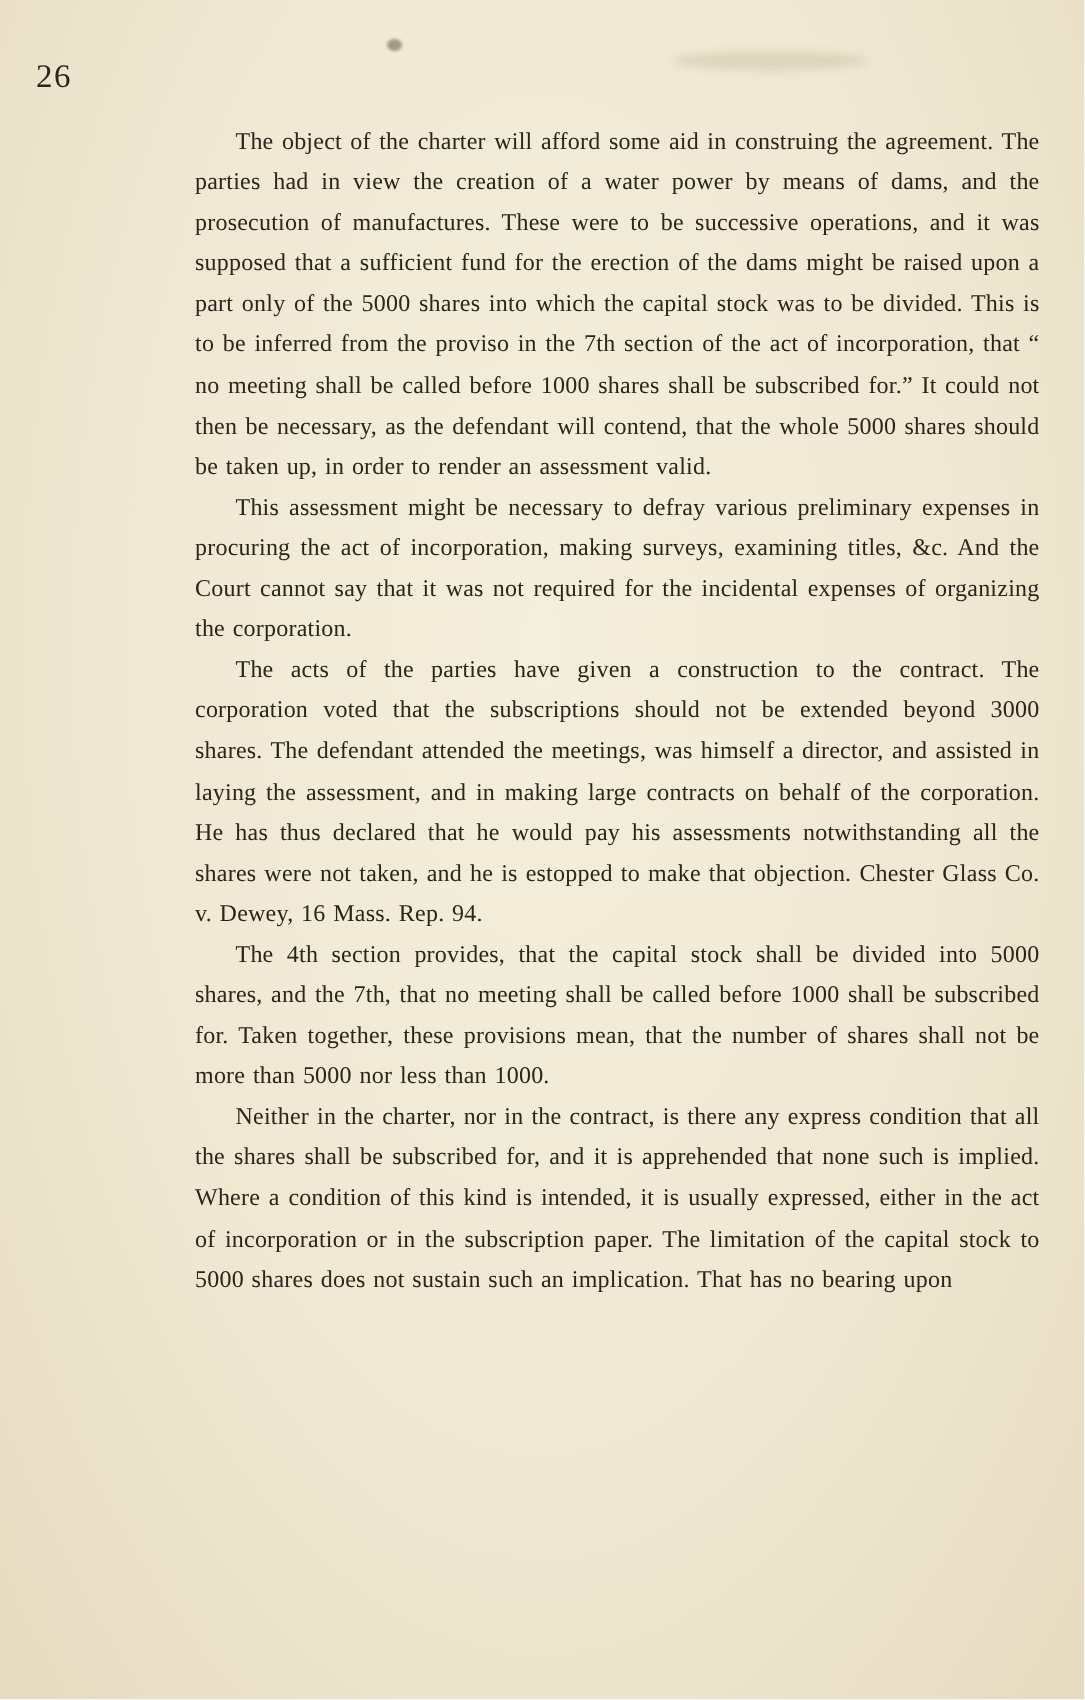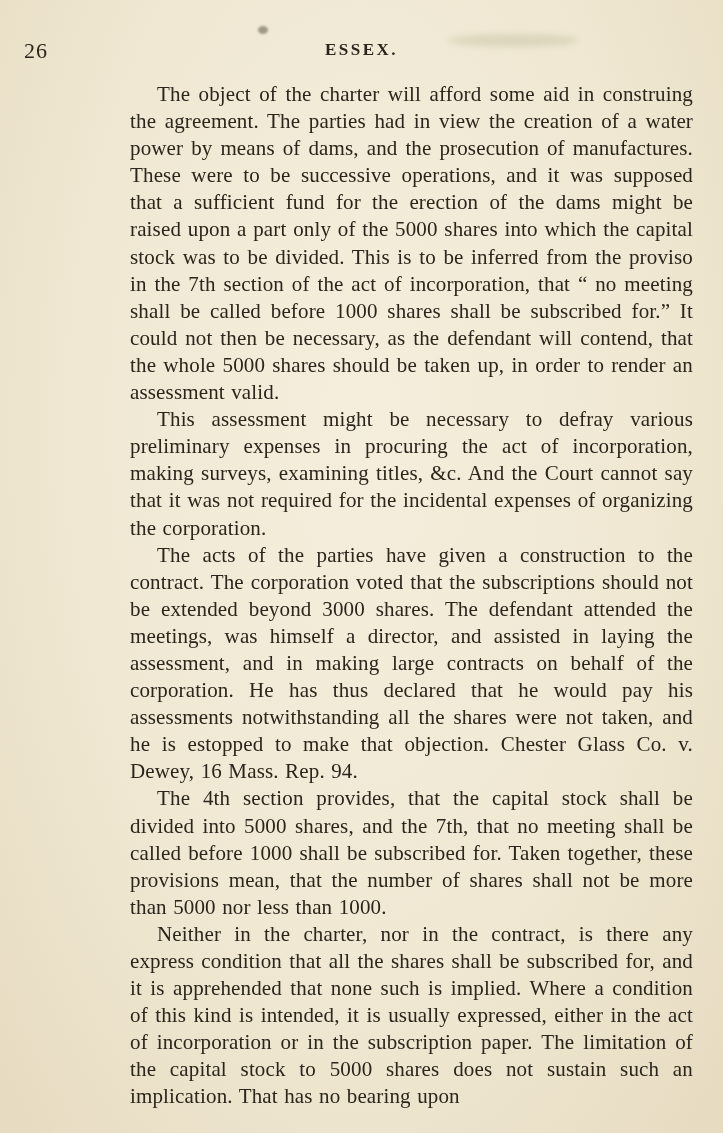--- a/index.html
+++ b/index.html
@@ -74,40 +74,39 @@
     border-top-color: #3a332a;
     width: 97px;
   }
 
   
   .body-text {
     position: absolute;
     left: 130px;
     top: 81px;
     width: 563px;
-    font-size: 21px;
+    font-size: 16px;
     line-height: 27.1px;
     text-align: justify;
     letter-spacing: 0.15px;
     word-spacing: 1px;
   }
   .body-text p { text-indent: 27px; }
   .cite { }
 </style>
 </head>
 <body>
 
 <div class="page">
 
   <div class="smudge-a"></div>
   <div class="smudge-b"></div>
 
   <div class="page-header">
     <span class="page-number">26</span>
-    <span class="running-title">ESSEX.</span>
   </div>
 
 
   <main class="body-text">
     <p>The object of the charter will afford some aid in construing the agreement.  The parties had in view the creation of a water power by means of dams, and the prosecution of manufactures.  These were to be successive operations, and it was supposed that a sufficient fund for the erection of the dams might be raised upon a part only of the 5000 shares into which the capital stock was to be divided.  This is to be inferred from the proviso in the 7th section of the act of incorporation, that “ no meeting shall be called before 1000 shares shall be subscribed for.”  It could not then be necessary, as the defendant will contend, that the whole 5000 shares should be taken up, in order to render an assessment valid.</p>
     <p>This assessment might be necessary to defray various preliminary expenses in procuring the act of incorporation, making surveys, examining titles, &amp;c.  And the Court cannot say that it was not required for the incidental expenses of organizing the corporation.</p>
     <p><span>The acts of the parties have given a construction to the contract.  The corporation voted that the subscriptions should not be extended beyond 3000 shares.  The defendant attended the meetings, was himself a director, and assisted in laying the assessment, and in making large contracts on behalf of the corporation.  He has thus declared that he would pay his assessments notwithstanding all the shares were not taken, and he is estopped to make that objection.  </span><span class="cite">Chester Glass Co. v. Dewey,</span><span> 16 Mass. Rep. 94.</span></p>
     <p>The 4th section provides, that the capital stock shall be divided into 5000 shares, and the 7th, that no meeting shall be called before 1000 shall be subscribed for.  Taken together, these provisions mean, that the number of shares shall not be more than 5000 nor less than 1000.</p>
     <p>Neither in the charter, nor in the contract, is there any express condition that all the shares shall be subscribed for, and it is apprehended that none such is implied.  Where a condition of this kind is intended, it is usually expressed, either in the act of incorporation or in the subscription paper.  The limitation of the capital stock to 5000 shares does not sustain such an implication.  That has no bearing upon</p>
   </main>

